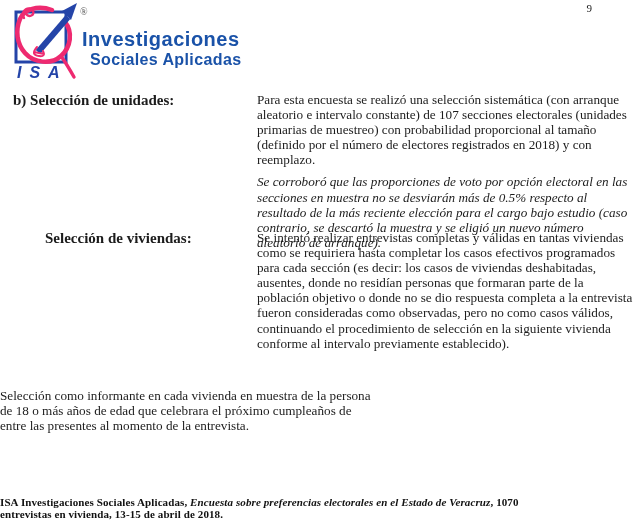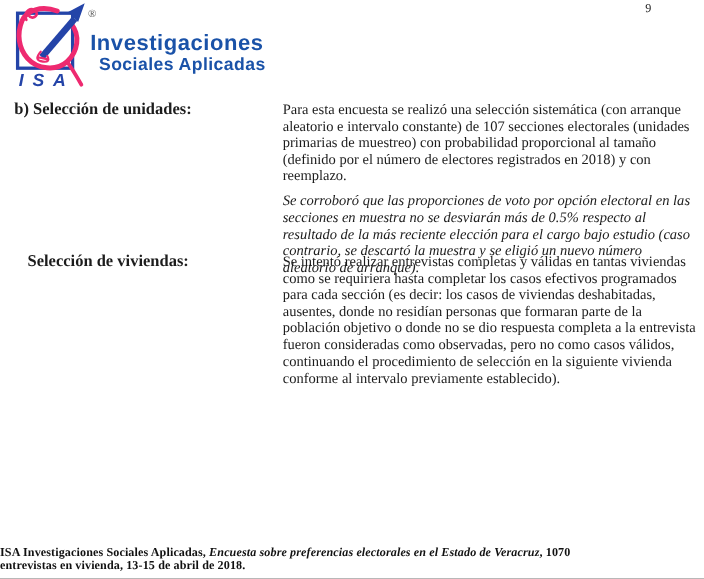--- a/index.html
+++ b/index.html
@@ -19,21 +19,21 @@
   .brand-line2{font-size:16px;font-weight:bold;margin-left:8px;letter-spacing:0.4px;}
   .page-number{position:absolute;right:48px;top:2px;font-size:11px;color:#222;}
   
   .section{position:absolute;left:0;width:508px;display:flex;align-items:flex-start;}
   .sec1{top:92px;}
   .sec2{top:230px;}
   .sec3{top:388px;}
   .label-col{width:257px;box-sizing:border-box;flex:none;}
   .label{font-weight:bold;font-size:15px;line-height:17px;}
   .sec1 .label{padding-left:13px;}
-  .sec2 .label{padding-left:25px;}
+  .sec2 .label{padding-left:45px;}
   .sec3 .label{padding-left:43px;}
   .content-col{width:376px;flex:none;}
   .content-col p{margin:0 0 7px 0;font-size:13.2px;line-height:15.1px;text-align:left;}
   .content-col p.italic{font-style:italic;}
   
   .footer{
     position:absolute;left:0;top:496px;width:552px;
     font-size:11px;font-weight:bold;color:#111;
     letter-spacing:0.1px;
   }
@@ -84,19 +84,22 @@
   <div class="section sec2">
     <div class="label-col">
       <div class="label">Selección de viviendas:</div>
     </div>
     <div class="content-col">
       <p>Se intentó realizar entrevistas completas y válidas en tantas viviendas como se requiriera hasta completar los casos efectivos programados para cada sección (es decir: los casos de viviendas deshabitadas, ausentes, donde no residían personas que formaran parte de la población objetivo o donde no se dio respuesta completa a la entrevista fueron consideradas como observadas, pero no como casos válidos, continuando el procedimiento de selección en la siguiente vivienda conforme al intervalo previamente establecido).</p>
     </div>
   </div>
 
   <div class="section sec3">
+    <div class="content-col">
+      <p>Selección como informante en cada vivienda en muestra de la persona de 18 o más años de edad que celebrara el próximo cumpleaños de entre las presentes al momento de la entrevista.</p>
+    </div>
   </div>
 
   <div class="footer">
     <span>ISA Investigaciones Sociales Aplicadas, </span><i>Encuesta sobre preferencias electorales en el Estado de Veracruz</i><span>, 1070 entrevistas en vivienda, 13-15 de abril de 2018.</span>
   </div>
 
 </div>
 
 </body></html>

